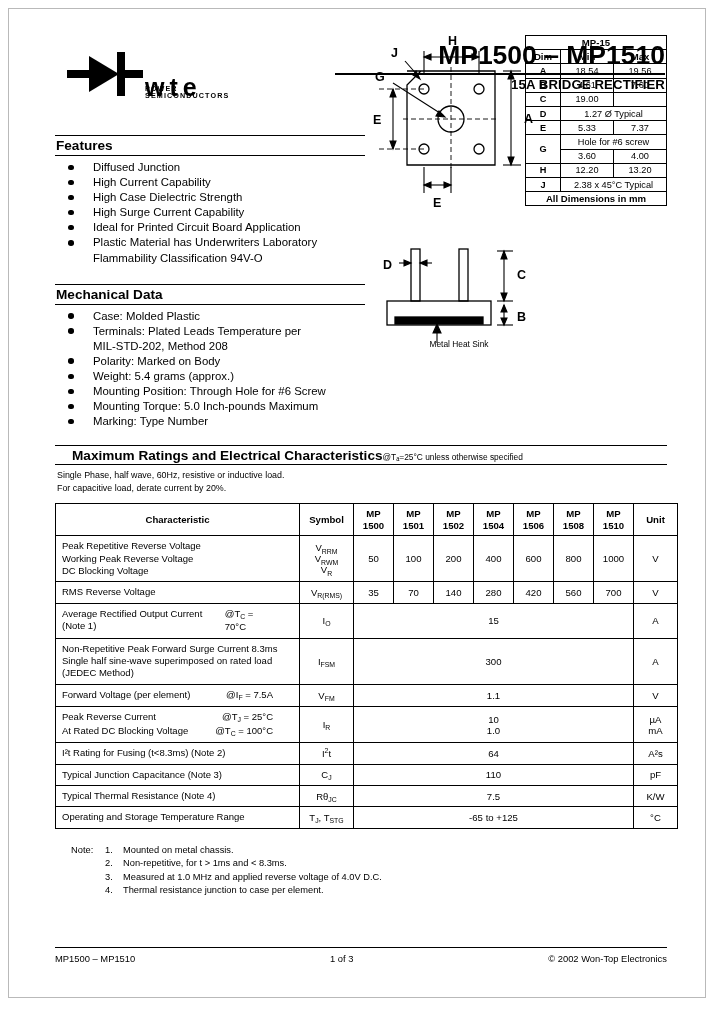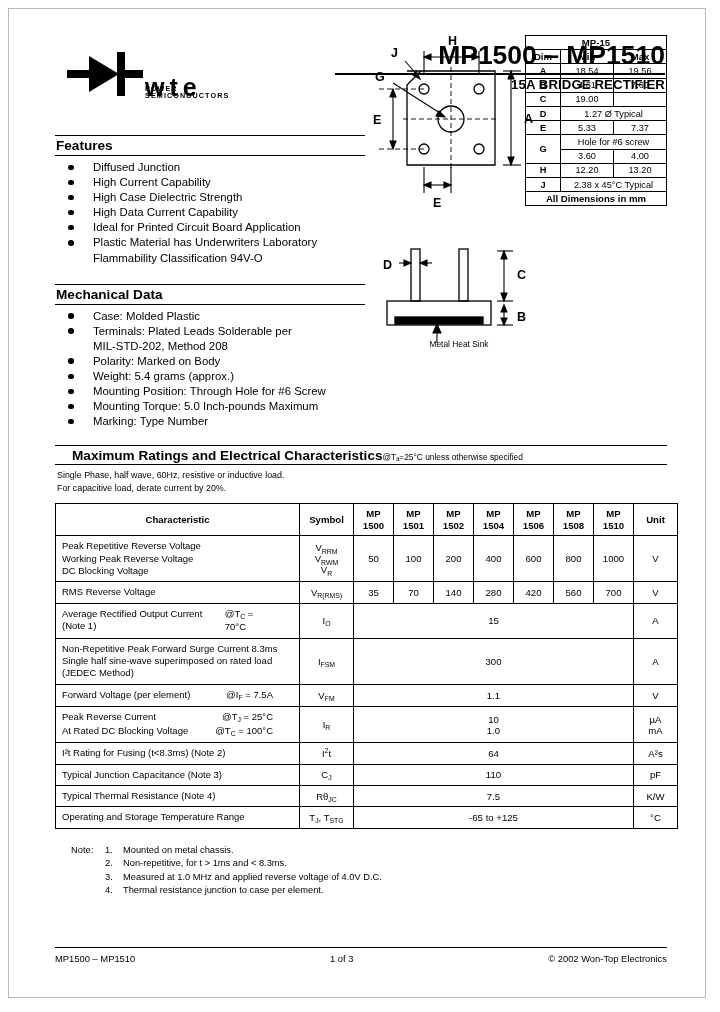--- a/index.html
+++ b/index.html
@@ -128,21 +128,21 @@
                 <li>
                   <span class="bul"></span>
                   <span class="cont">High Current Capability</span>
                 </li>
                 <li>
                   <span class="bul"></span>
                   <span class="cont">High Case Dielectric Strength</span>
                 </li>
                 <li>
                   <span class="bul"></span>
-                  <span class="cont">High Data Current Capability</span>
+                  <span class="cont">High Surge Current Capability</span>
                 </li>
                 <li>
                   <span class="bul"></span>
                   <span class="cont">Ideal for Printed Circuit Board Application</span>
                 </li>
                 <li>
                   <span class="bul"></span>
                   <span class="cont">Plastic Material has Underwriters Laboratory</span>
                   <span class="cont">Flammability Classification 94V-O</span>
                 </li>
@@ -153,21 +153,21 @@
           <div class="rule-top"></div>
           <h2>Mechanical Data</h2>
           <div class="rule-bot"></div>
           <ul class="feat" id="mechanical-list">
                 <li>
                   <span class="bul"></span>
                   <span class="cont">Case: Molded Plastic</span>
                 </li>
                 <li>
                   <span class="bul"></span>
-                  <span class="cont">Terminals: Plated Leads Solderable per</span>
+                  <span class="cont">Terminals: Plated Leads Temperature per</span>
                   <span class="cont">MIL-STD-202, Method 208</span>
                 </li>
                 <li>
                   <span class="bul"></span>
                   <span class="cont">Polarity: Marked on Body</span>
                 </li>
                 <li>
                   <span class="bul"></span>
                   <span class="cont">Weight: 5.4 grams (approx.)</span>
                 </li>

